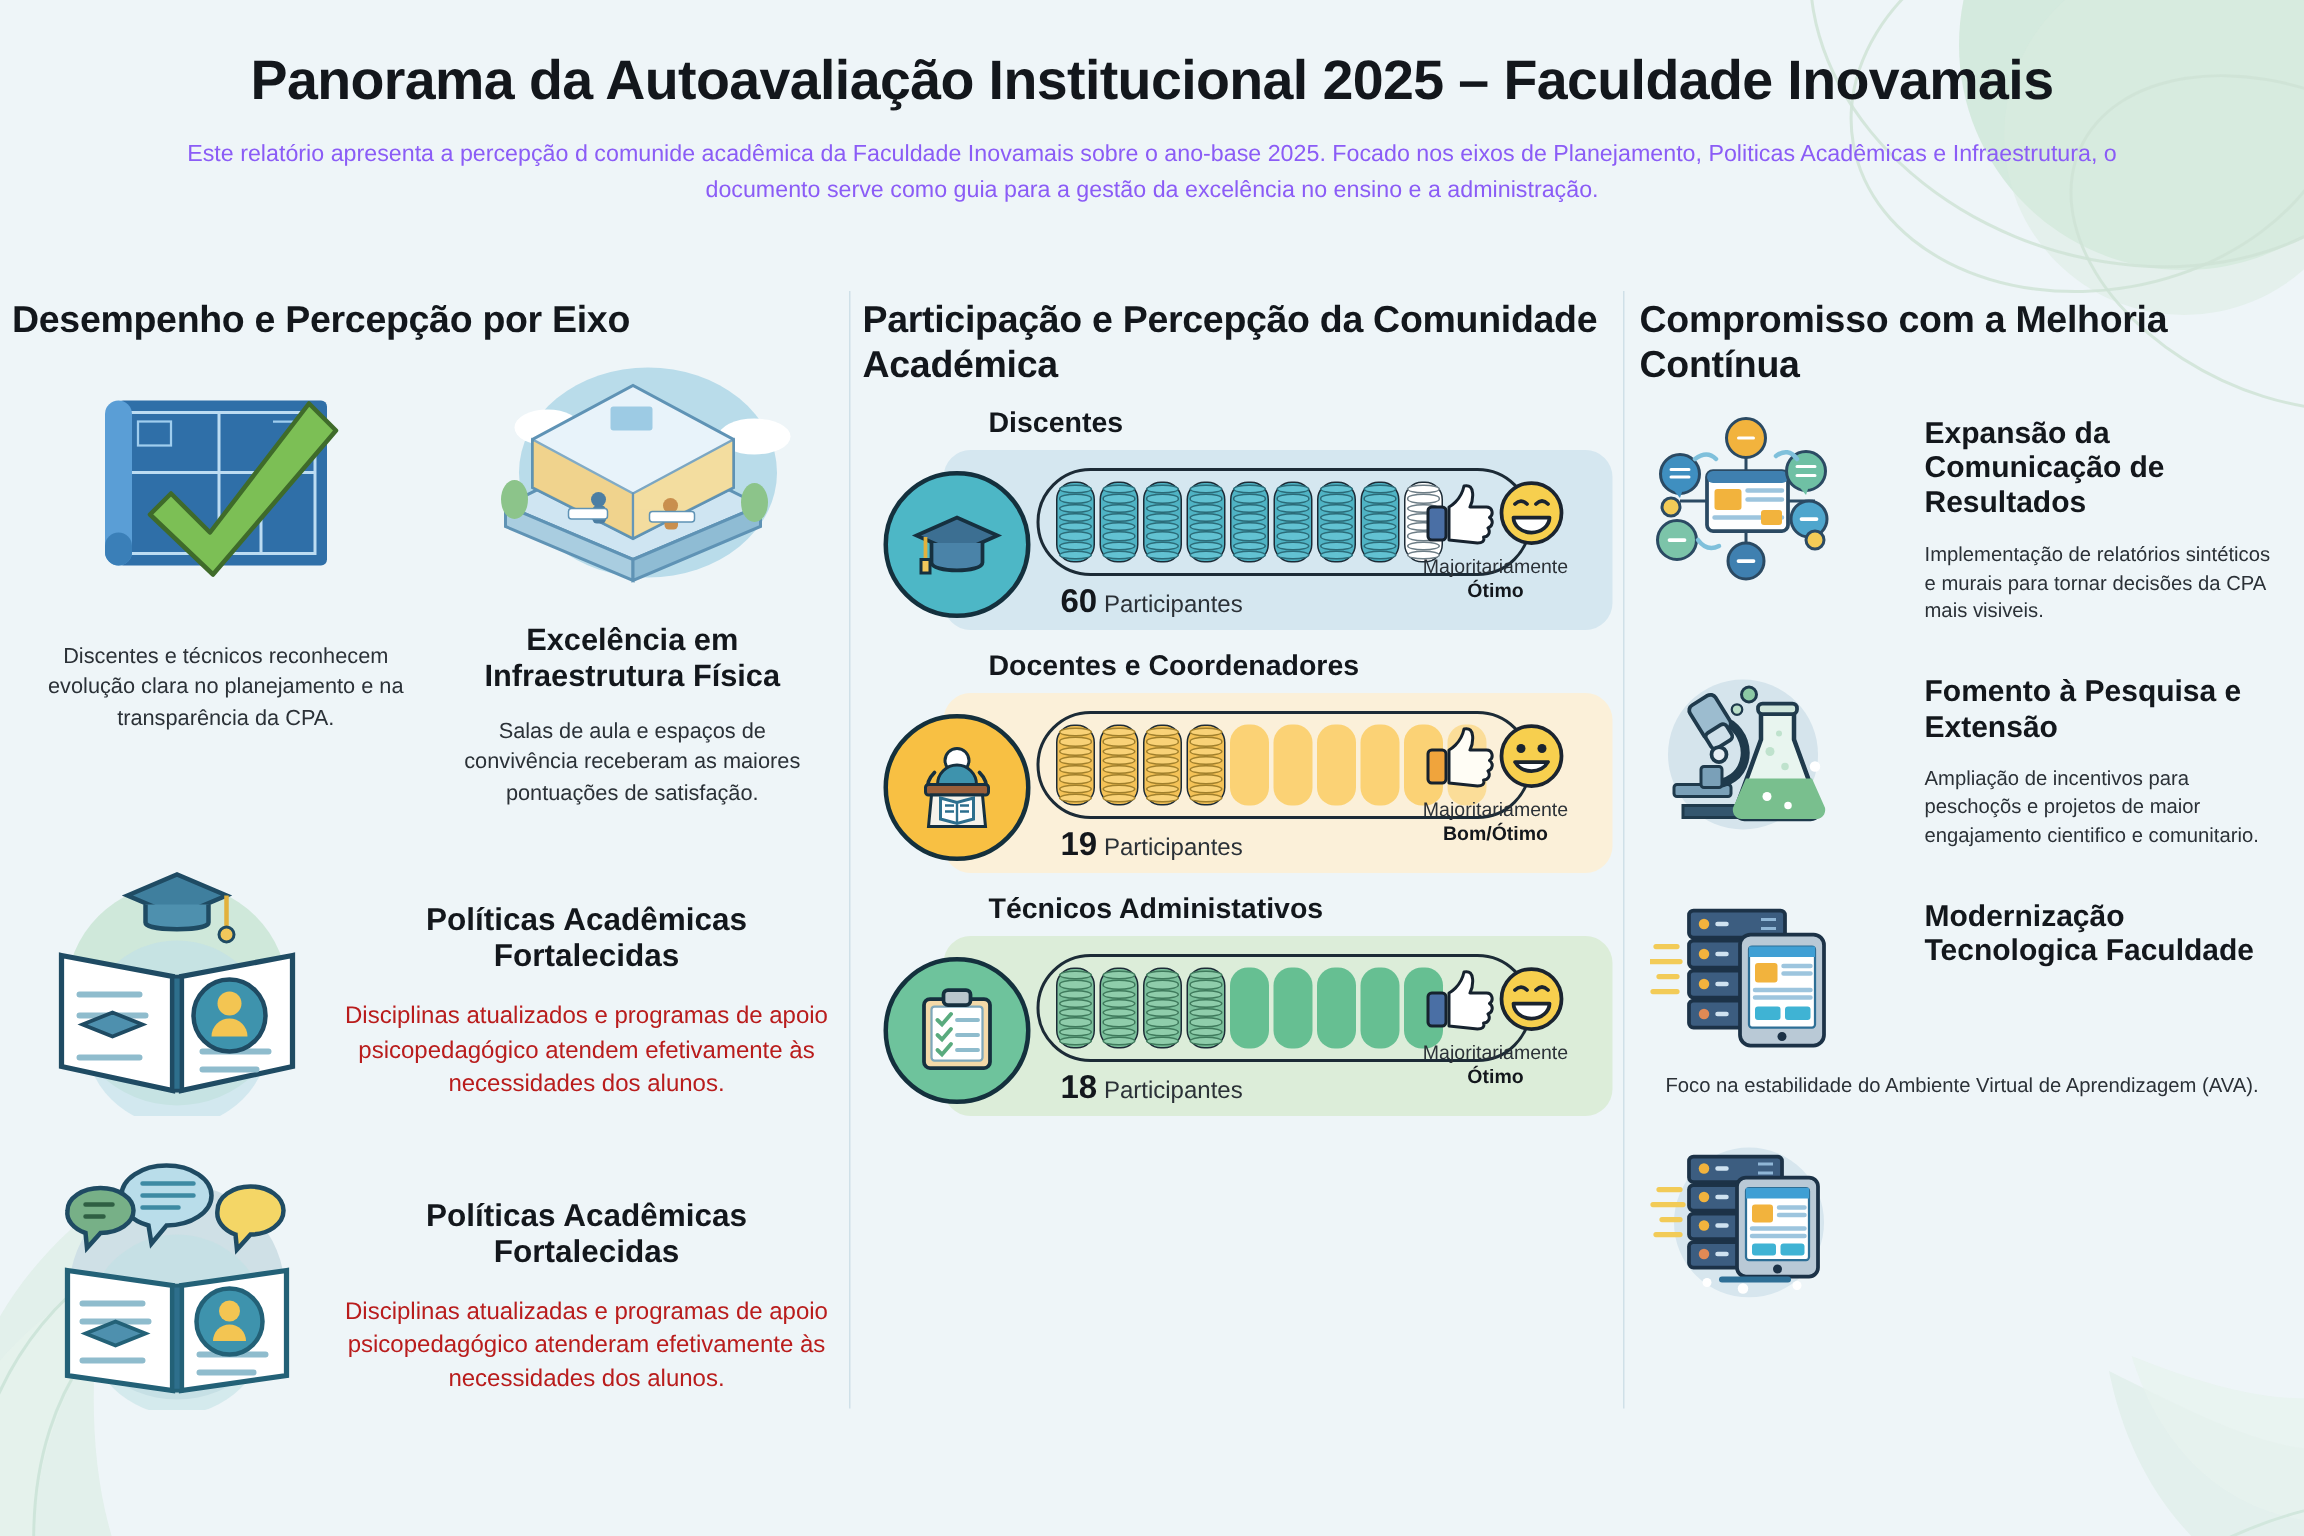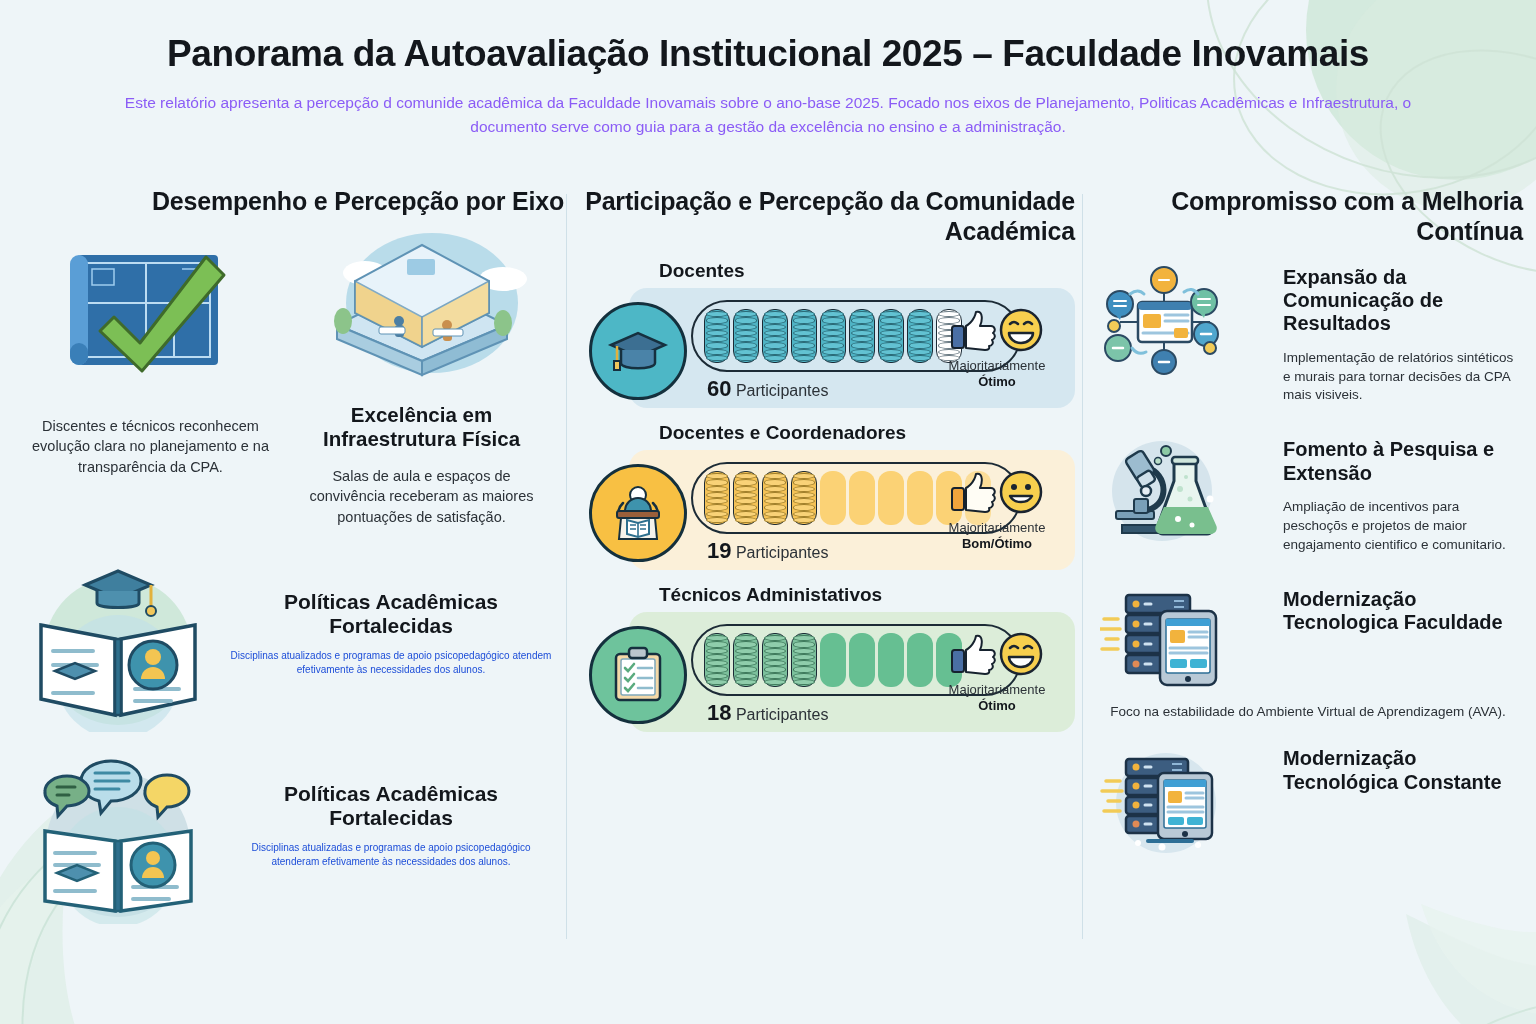--- a/index.html
+++ b/index.html
@@ -37,37 +37,37 @@
   .columns{position:absolute;left:0;top:186px;width:1536px;height:790px;}
   .col{position:absolute;top:0;height:100%;}
   .col-left{left:8px;width:556px;}
   .col-mid{left:575px;width:500px;}
   .col-right{left:1093px;width:430px;}
   .divider{position:absolute;top:8px;width:1px;height:745px;background:#cfe0e8;}
   .divider.d1{left:566px;}
   .divider.d2{left:1082px;}
 
   .col-title{
-    font-size:25px;font-weight:700;color:#13171c;text-align:right;line-height:1.2;margin:0 0 10px 0;
+    font-size:25px;font-weight:700;color:#13171c;text-align:left;line-height:1.2;margin:12px 0 10px 0;
     letter-spacing:-.2px;
   }
 
   
   .two-up{display:flex;gap:14px;padding:0 14px;margin-top:8px;}
   .up-card{flex:1;text-align:center;}
   .up-art{height:175px;display:flex;align-items:center;justify-content:center;}
   .up-head{font-size:20.5px;font-weight:700;line-height:1.18;color:#13171c;margin:2px 0 8px;}
   .up-body{font-size:14.5px;line-height:1.42;color:#2b3137;}
 
   
   .row-item{display:flex;align-items:flex-start;gap:14px;padding:0 12px;margin-top:22px;}
   .row-art{width:196px;height:170px;flex:0 0 196px;display:flex;align-items:center;justify-content:center;}
   .row-txt{flex:1;padding-top:26px;text-align:center;}
   .row-head{font-size:21px;font-weight:700;line-height:1.16;color:#13171c;margin:0 0 8px;}
-  .row-body{font-size:10px;line-height:1.42;color:#1d4ed8;}
+  .row-body{font-size:16px;line-height:1.42;color:#b91c1c;}
 
   
   .part-group{margin-top:14px;}
   .part-label{font-size:19px;font-weight:700;color:#13171c;margin:0 0 6px 84px;}
   .part-card{position:relative;border-radius:18px;height:120px;margin-left:54px;width:446px;}
   .part-card.blue{background:#d5e7f0;}
   .part-card.yellow{background:#fbf0d9;}
   .part-card.green{background:#dcedd9;}
   .avatar{
     position:absolute;left:-40px;top:14px;width:92px;height:92px;border-radius:50%;
@@ -247,21 +247,21 @@
           <h3 class="row-head">Políticas Acadêmicas Fortalecidas</h3>
           <p class="row-body">Disciplinas atualizadas e programas de apoio psicopedagógico atenderam efetivamente às necessidades dos alunos.</p>
         </div>
       </div>
     </div>
 
     <div class="col col-mid">
       <h2 class="col-title">Participação e Percepção da Comunidade Académica</h2>
 
       <div class="part-group">
-        <div class="part-label">Docentes</div>
+        <div class="part-label">Discentes</div>
         <div class="part-card blue">
           <div class="avatar blue">
             <svg width="62" height="52" viewBox="0 0 62 52">
               <path d="M4 20 L31 8 L58 20 L31 32 Z" fill="#3c6f92" stroke="#16303f" stroke-width="2.5"></path>
               <path d="M14 25 v13 c0 7 34 7 34 0 v-13" fill="#4a83a8" stroke="#16303f" stroke-width="2.5"></path>
               <path d="M10 21 v16" stroke="#e2b13c" stroke-width="2.5"></path>
               <path d="M7 36 h6 v9 h-6z" fill="#f2c75b" stroke="#16303f" stroke-width="2"></path>
             </svg>
           </div>
           <div class="bar">
@@ -673,20 +673,17 @@
             <rect x="68" y="68" width="16" height="8" rx="2" fill="#3fb3d4"></rect>
             <rect x="87" y="68" width="16" height="8" rx="2" fill="#3fb3d4"></rect>
             <circle cx="85" cy="85" r="3" fill="#1c3247"></circle>
             <path d="M48 92 h44" stroke="#2e6f96" stroke-width="4" stroke-linecap="round"></path>
             <path d="M6 32 h14 M2 42 h20 M8 52 h12 M4 62 h16" stroke="#f2cb57" stroke-width="3.5" stroke-linecap="round"></path>
             <circle cx="38" cy="94" r="3" fill="#ffffff"></circle>
               <circle cx="62" cy="98" r="3.5" fill="#ffffff"></circle>
             <circle cx="98" cy="96" r="3" fill="#ffffff"></circle>
           </svg>
         </div>
-        <div class="r-txt">
-          <h3 class="r-head">Modernização Tecnológica Constante</h3>
-        </div>
       </div>
 
     </div>
   </div>
 </div>
 
 </body></html>

